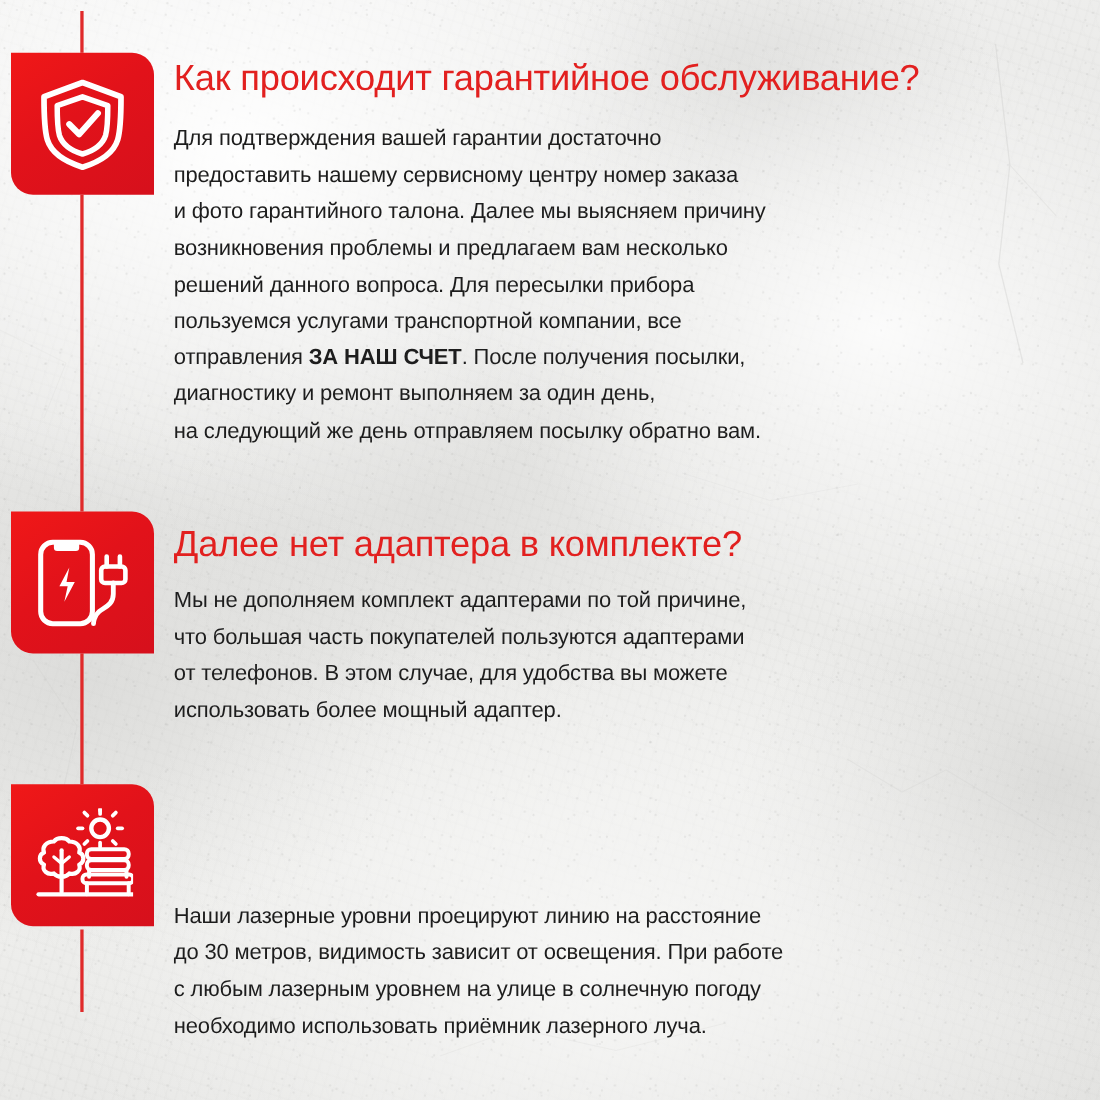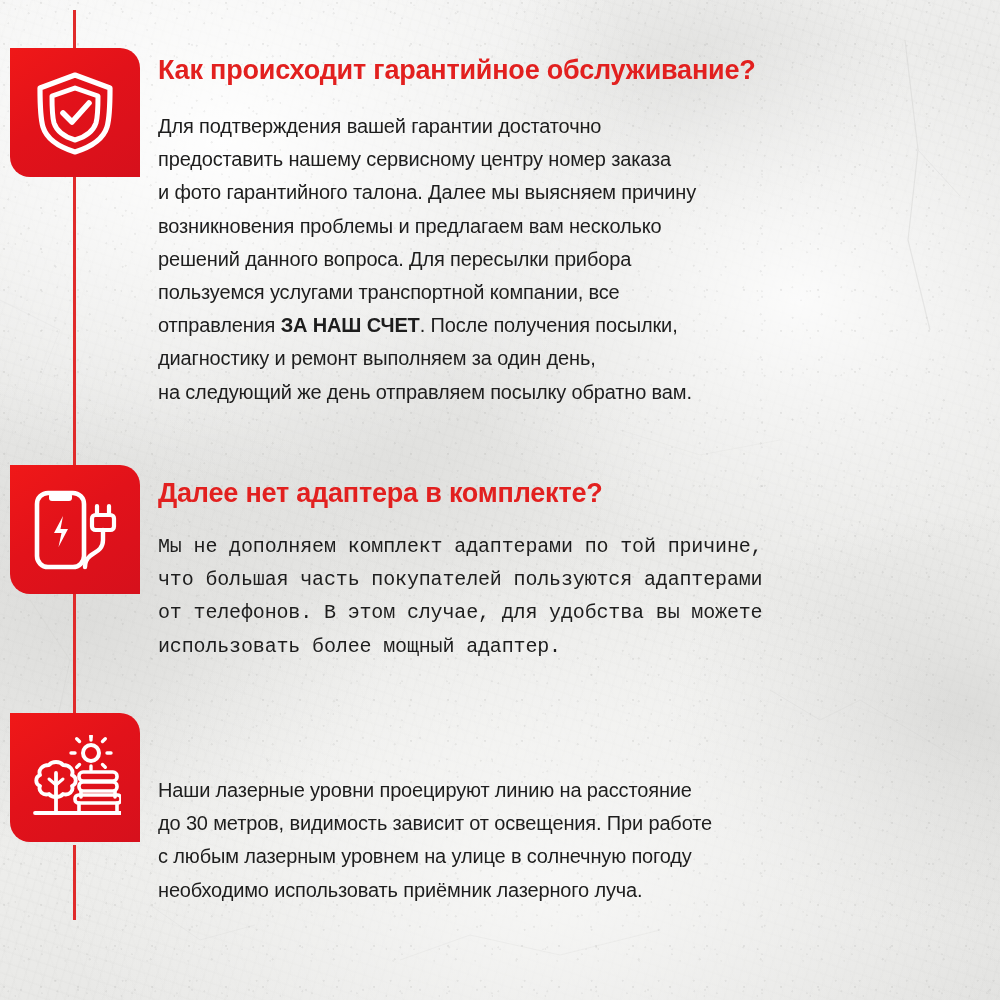--- a/index.html
+++ b/index.html
@@ -98,22 +98,22 @@
     display: flex;
     align-items: center;
     justify-content: center;
   }
   .icon-box svg { display: block; }
 
   .block { position: absolute; left: 158px; width: 830px; }
 
   .q-heading {
     color: #e2201f;
-    font-weight: 700;
-    font-size: 27px;
+    font-weight: 400;
+    font-size: 33px;
     line-height: 31px;
     letter-spacing: -0.2px;
     white-space: nowrap;
   }
 
   .answer {
     color: #1d1d1d;
     font-size: 20px;
     line-height: 33.2px;
     letter-spacing: -0.15px;
@@ -181,21 +181,21 @@
         <path d="M65 18 V27 M77 18 V27" stroke="#ffffff" stroke-width="4.2" stroke-linecap="round"></path>
         <rect x="60" y="27" width="22" height="15" rx="3.5" stroke="#ffffff" stroke-width="4.2" fill="none"></rect>
         <path d="M71 42 V52 C71 62 63 64 58 68 C53 72 53 79 53 79" stroke="#ffffff" stroke-width="4.4" stroke-linecap="round" fill="none"></path>
       </svg>
     </div>
 
     <div class="block" style="top:478px;">
       <div class="q-heading">Далее нет адаптера в комплекте?</div>
     </div>
 
-    <div class="block" style="top:530px;font-family:Liberation Mono, monospace;">
+    <div class="block" style="top:530px;">
       <div class="answer">Мы не дополняем комплект адаптерами по той причине,
 что большая часть покупателей пользуются адаптерами
 от телефонов. В этом случае, для удобства вы можете
 использовать более мощный адаптер.</div>
     </div>
   </div>
 
   <div class="section" style="top:0;">
 
     <div class="icon-box" style="top:713px;">
@@ -224,21 +224,21 @@
         <rect x="46" y="60" width="46" height="8" rx="3.5" stroke="#ffffff" stroke-width="3.6" fill="none"></rect>
         <path d="M50 68 V78 M88 68 V78" stroke="#ffffff" stroke-width="3.6" stroke-linecap="round"></path>
 
         <path d="M6 78 H92" stroke="#ffffff" stroke-width="3.8" stroke-linecap="round"></path>
       </svg>
     </div>
 
     <div class="block" style="top:728px;">
     </div>
 
-    <div class="block" style="top:774px;">
+    <div class="block" style="top:817px;">
       <div class="answer">Наши лазерные уровни проецируют линию на расстояние
 до 30 метров, видимость зависит от освещения. При работе
 с любым лазерным уровнем на улице в солнечную погоду
 необходимо использовать приёмник лазерного луча.</div>
     </div>
   </div>
 
 </div>
 
 </body></html>

